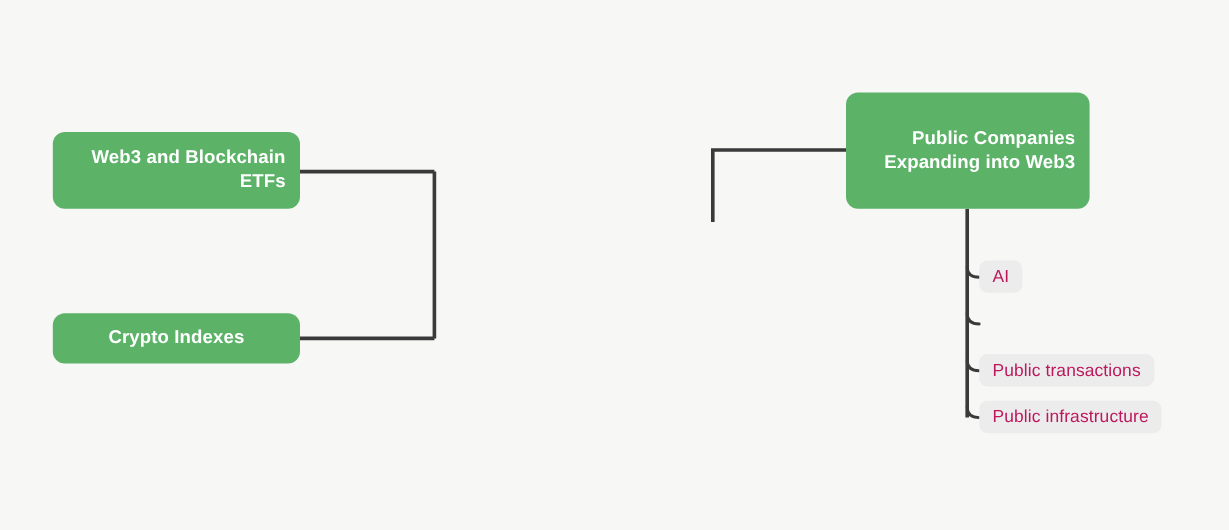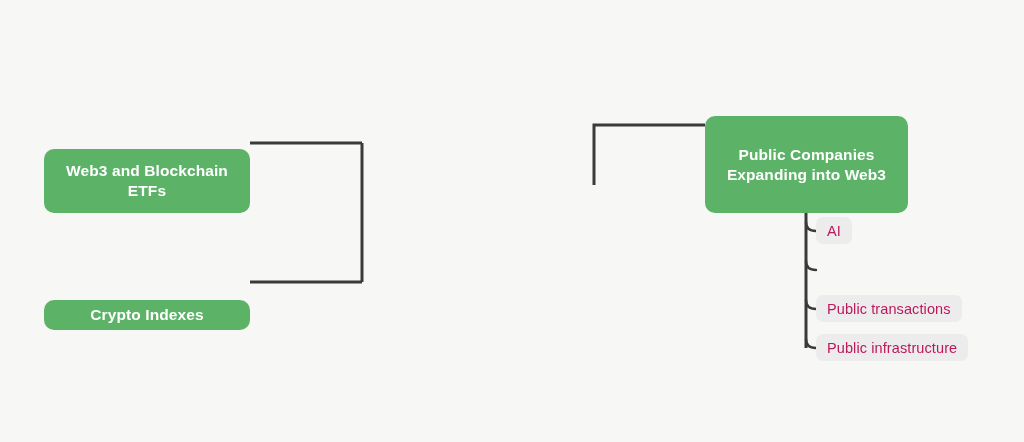--- a/index.html
+++ b/index.html
@@ -25,27 +25,26 @@
     top: 0;
     width: 1024px;
     height: 442px;
   }
   .node {
     position: absolute;
     box-sizing: border-box;
     display: flex;
     align-items: center;
     justify-content: center;
-    text-align: center;
+    text-align: right;
     color: #ffffff;
     font-weight: bold;
     line-height: 1.28;
     border-radius: 10px;
     letter-spacing: 0.1px;
-    margin-top: 39px;
   }
   .node-branch {
     background: #5cb368;
     font-size: 15.5px;
   }
   .node-root {
     background: #2c5c2e;
     font-size: 19px;
     border-radius: 12px;
     letter-spacing: 0.2px;
@@ -54,21 +53,21 @@
     left: 44px;
     top: 110px;
     width: 206px;
     height: 64px;
     padding: 0 12px;
   }
   #node-indexes {
     left: 44px;
     top: 261px;
     width: 206px;
-    height: 30px;
+    height: 42px;
     padding: 0 12px;
   }
   #node-root {
     left: 302px;
     top: 185px;
     width: 352px;
     height: 58px;
     padding: 0 16px;
   }
   #node-public {

